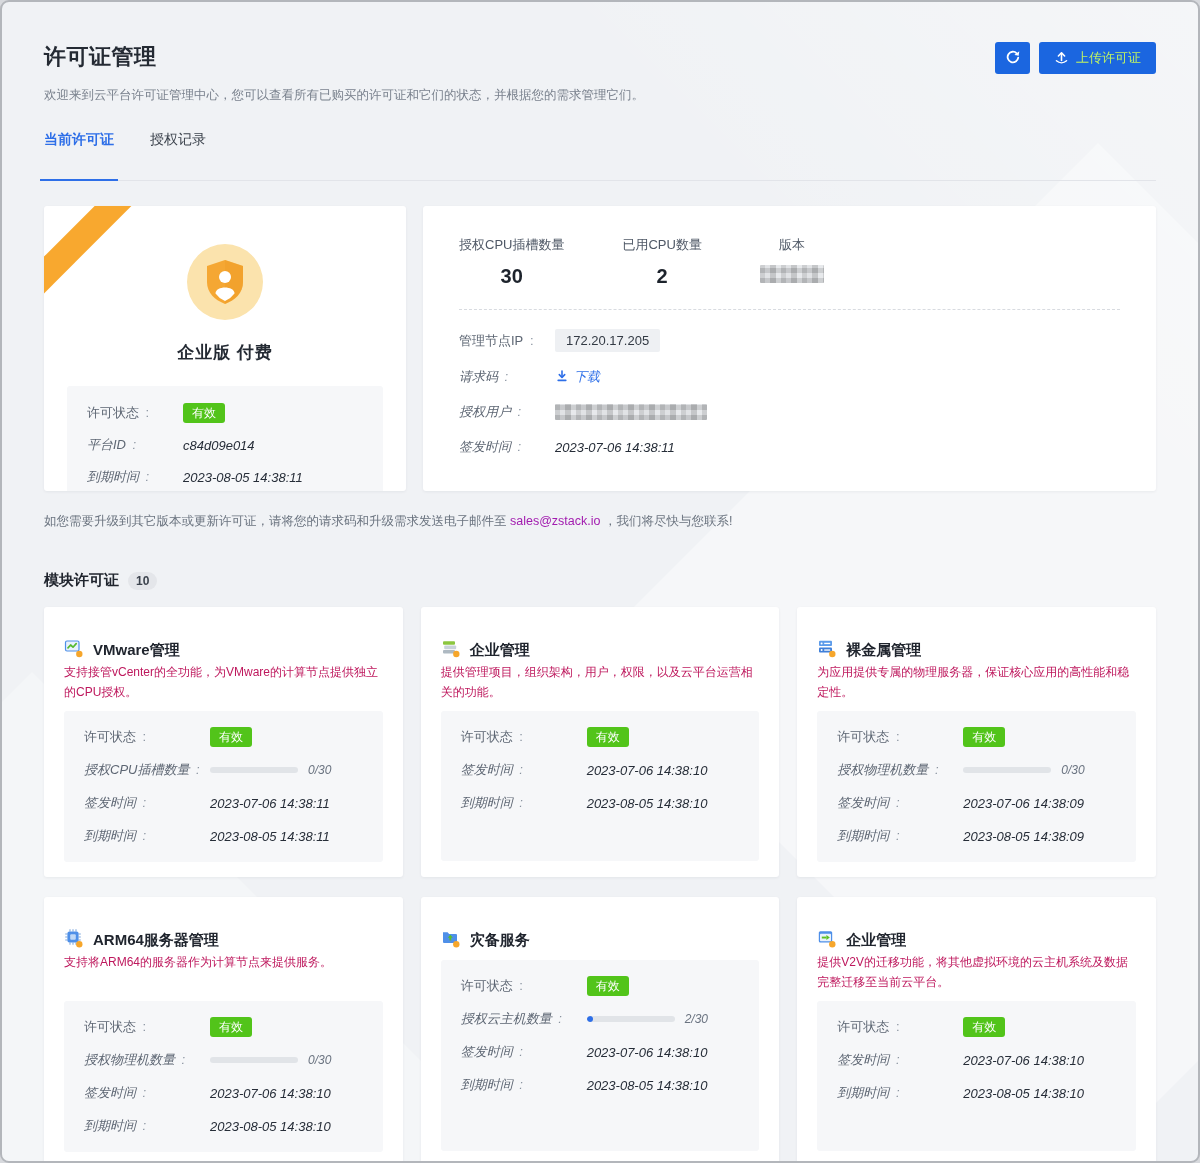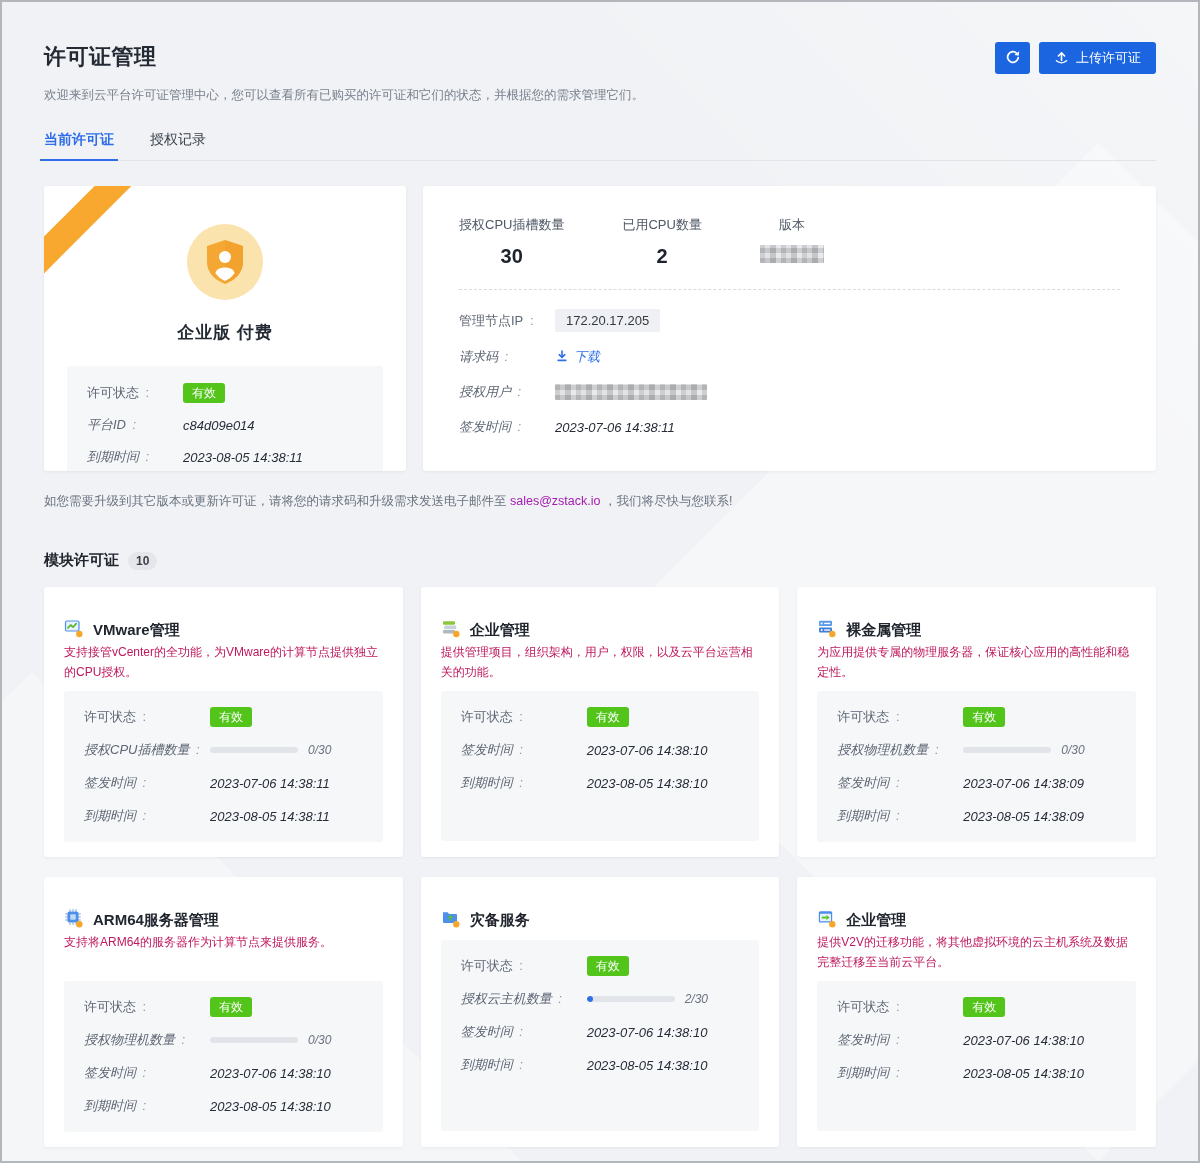--- a/index.html
+++ b/index.html
@@ -1,34 +1,34 @@
 <!DOCTYPE html>
 <html><head>
 <meta charset="utf-8">
 <style>
   html,body{margin:0;padding:0;background:#d7d9dd;font-family:"Liberation Sans","DejaVu Sans",sans-serif;}
-  .frame{position:relative;width:1200px;height:1163px;box-sizing:border-box;border:2px solid #b3b6bb;border-radius:0;background:#f0f2f5;overflow:hidden;}
+  .frame{position:relative;width:1200px;height:1163px;box-sizing:border-box;border:2px solid #b3b6bb;border-radius:9px;background:#f0f2f5;overflow:hidden;}
   .deco{position:absolute;z-index:0;pointer-events:none;}
   .deco1{right:-430px;top:-500px;width:950px;height:950px;transform:rotate(45deg);background:linear-gradient(180deg,rgba(255,255,255,.6),rgba(255,255,255,0));}
   .deco2{right:-260px;top:290px;width:720px;height:720px;transform:rotate(45deg);background:rgba(255,255,255,.38);}
   .deco3{left:-330px;bottom:-380px;width:720px;height:720px;transform:rotate(45deg);background:rgba(255,255,255,.3);}
   .content{position:relative;z-index:1;padding:0 42px;}
 
   
   .header-row{display:flex;align-items:flex-start;justify-content:space-between;padding-top:40px;}
   .page-title{font-size:22px;font-weight:700;color:#242a33;letter-spacing:.5px;}
   .actions{display:flex;gap:9px;}
-  .btn{display:flex;align-items:center;justify-content:center;height:32px;background:#1b66e0;border:none;border-radius:3px;color:#ffffff;font-size:13px;cursor:pointer;}
+  .btn{display:flex;align-items:center;justify-content:center;height:32px;background:#1b66e0;border:none;border-radius:3px;color:#bef264;font-size:13px;cursor:pointer;}
   .btn-icon{width:35px;}
   .btn-upload{padding:0 15px;gap:7px;}
   .subtitle{margin-top:13px;font-size:12.5px;color:#79818d;}
 
   
   .tabs{display:flex;gap:36px;margin-top:27px;border-bottom:1px solid #e2e4e9;}
-  .tab{font-size:14px;color:#3c434d;padding-bottom:11px;position:relative;cursor:pointer;}
+  .tab{font-size:14px;color:#3c434d;padding-bottom:31px;position:relative;cursor:pointer;}
   .tab.active{color:#2e6fe8;font-weight:700;}
   .tab.active::after{content:"";position:absolute;left:-4px;right:-4px;bottom:-1px;height:2px;background:#2e6fe8;}
 
   
   .main-grid{display:grid;grid-template-columns:362px 1fr;gap:17px;margin-top:25px;}
   .card{background:#fff;border-radius:3px;box-shadow:0 1px 3px rgba(20,30,50,.06);}
 
   
   .license-card{position:relative;overflow:hidden;height:285px;box-sizing:border-box;padding:26px 23px 0;text-align:center;}
   .ribbon{position:absolute;width:140px;height:26px;background:#f8a82f;transform:rotate(-45deg);top:22px;left:-36px;}

